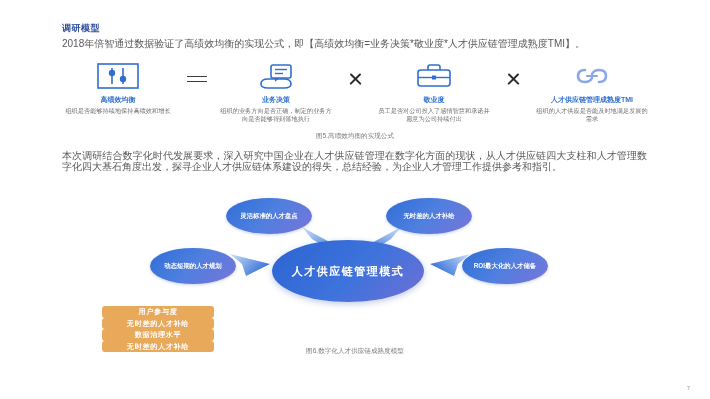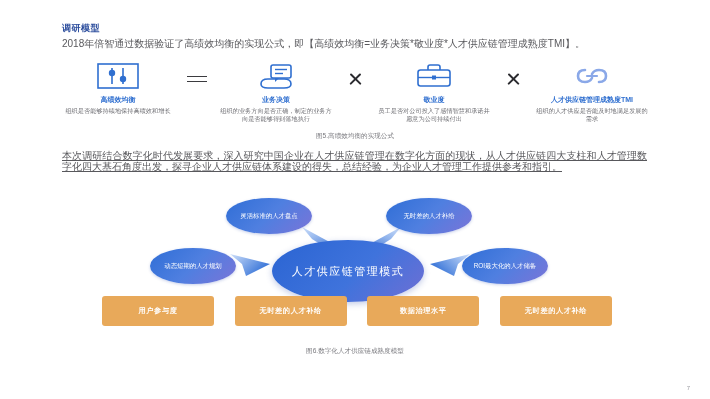--- a/index.html
+++ b/index.html
@@ -19,21 +19,21 @@
     position:absolute;left:62px;top:22px;
     font-size:9px;font-weight:bold;color:#2e4f9e;
     letter-spacing:.5px;
   }
   .para{
     position:absolute;
     font-size:10px;line-height:11px;color:#58585c;
     text-align:justify;
   }
   #para1{left:62px;top:38px;width:585px;}
-  #para2{left:62px;top:150px;width:585px;text-decoration:underline;}
+  #para2{left:62px;top:150px;width:585px;}
   .caption{
     position:absolute;width:100%;text-align:center;
     font-size:6.6px;color:#7a7a7f;
   }
   
   .formula{
     position:absolute;left:62px;top:62px;width:586px;height:66px;
     display:flex;align-items:flex-start;justify-content:space-between;
   }
   .f-item{
@@ -69,39 +69,39 @@
   .op-x:before,.op-x:after{
     content:"";position:absolute;left:0;top:6px;width:15px;height:2.4px;background:#2b2b2f;border-radius:1px;
   }
   .op-x:before{transform:rotate(45deg);}
   .op-x:after{transform:rotate(-45deg);}
   .ellipse{
     position:absolute;
     border-radius:50%;
     display:flex;align-items:center;justify-content:center;
     color:#ffffff;text-align:center;
-    font-size:6.4px;line-height:8.4px;font-weight:normal;
+    font-size:6.4px;line-height:8.4px;font-weight:bold;
     background:linear-gradient(135deg,#2f6ed6 0%,#4f7fe0 50%,#7a74d8 100%);
     box-shadow:0 1px 3px rgba(60,90,180,.28);
   }
   #el-top-left{left:226px;top:198px;width:86px;height:36px;}
   #el-top-right{left:386px;top:198px;width:86px;height:36px;}
   #el-left{left:150px;top:248px;width:86px;height:36px;}
   #el-right{left:462px;top:248px;width:86px;height:36px;}
   #el-center{
     left:272px;top:240px;width:152px;height:62px;
     font-size:11px;line-height:15px;letter-spacing:1.5px;
     background:linear-gradient(135deg,#2a64d2 0%,#3f73dc 55%,#6f6fd4 100%);
     box-shadow:0 2px 6px rgba(50,80,175,.3);
   }
   .arrow{position:absolute;}
   
   .bars{
-    position:absolute;left:102px;top:296px;width:510px;height:46px;
-    display:flex;justify-content:space-between;
+    position:absolute;left:102px;top:306px;width:510px;height:46px;
+    display:flex;justify-content:space-between;flex-direction:column;
   }
   .bar{
     width:112px;height:30px;border-radius:3px;
     background:#e8a95a;
     display:flex;align-items:center;justify-content:center;
     color:#ffffff;font-weight:bold;font-size:7.2px;line-height:9.5px;
     text-align:center;letter-spacing:.6px;
   }
   #cap1{top:132px;}
   #cap2{top:347px;}

